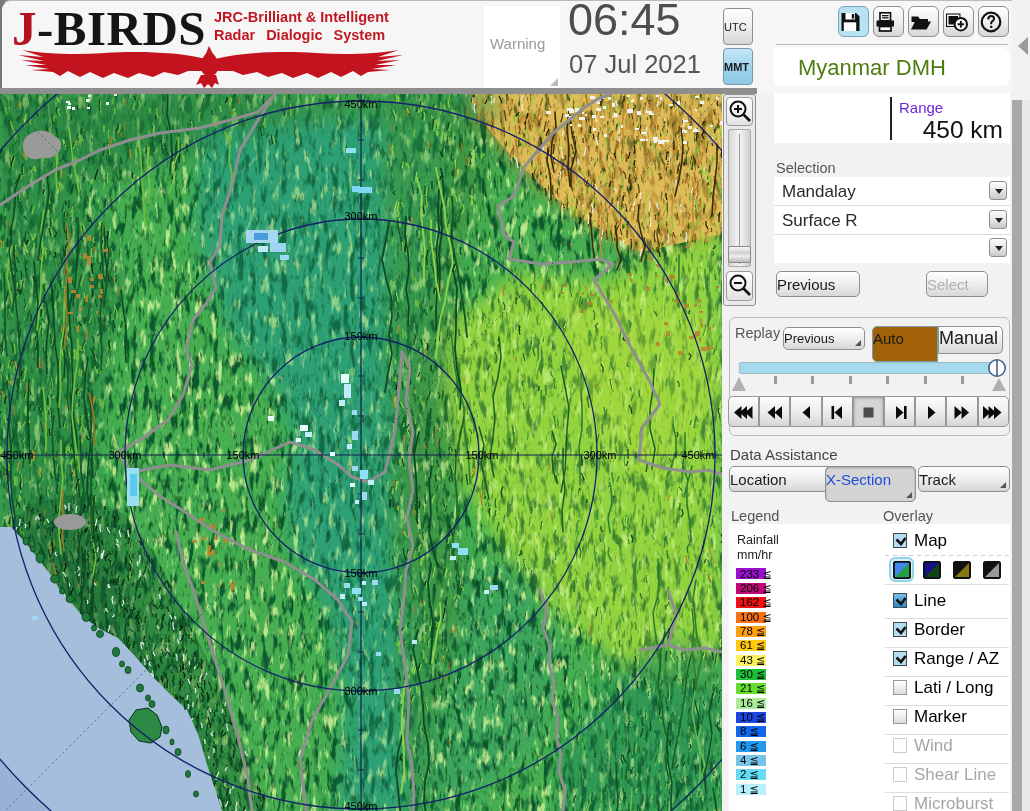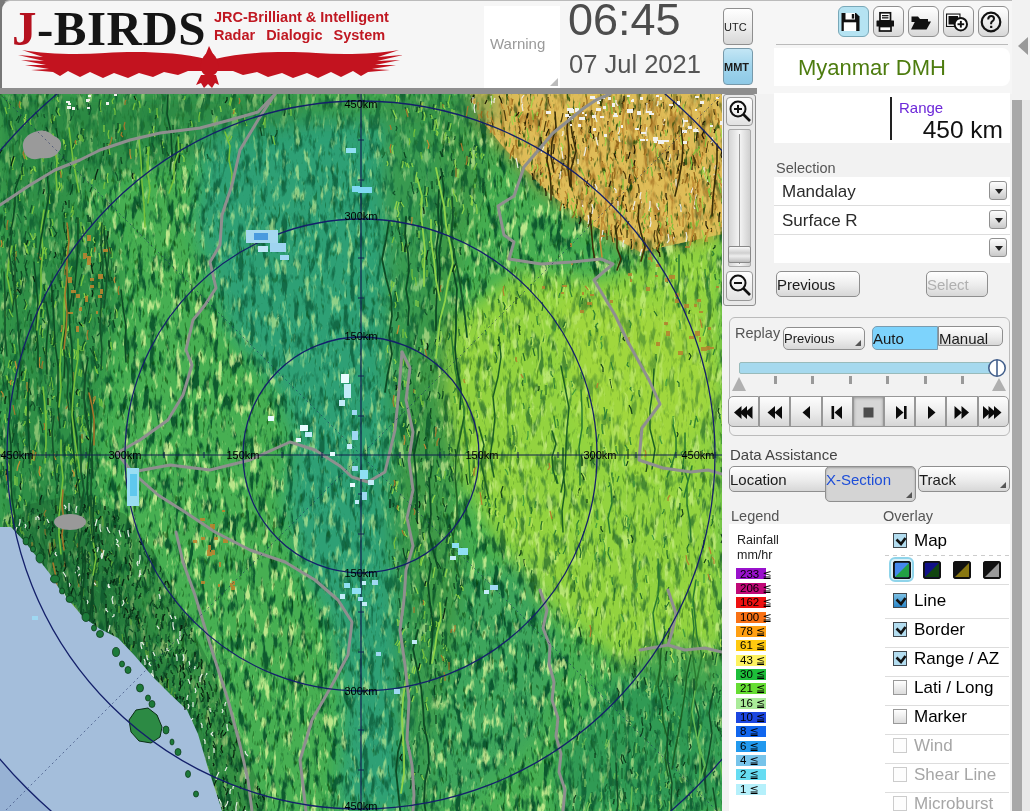--- a/index.html
+++ b/index.html
@@ -536,22 +536,22 @@
 <div class="ddbtn" style="top:181px"></div>
 <div class="ddbtn" style="top:210px"></div>
 <div class="ddbtn" style="top:238px"></div>
 
 <div class="btn" style="left:776px;top:271px;width:84px;height:26px;font-size:15px;line-height:25px">Previous</div>
 <div class="btn" style="left:926px;top:271px;width:62px;height:26px;font-size:15px;line-height:25px;color:#b0b0b0">Select</div>
 
 <div class="abs" style="left:729px;top:317px;width:281px;height:119px;border:1px solid #bbb;border-radius:6px"></div>
 <div class="abs" style="left:733px;top:325px;font-size:14.5px;color:#555;background:#f2f2f2;padding:0 2px">Replay</div>
 <div class="btn corner" style="left:783px;top:327px;width:82px;height:23px;font-size:13px;line-height:22px">Previous</div>
-<div class="btn" style="left:872px;top:326px;width:66px;height:24px;font-size:15px;line-height:23px;border-radius:5px 0 0 5px;background:#7dd3fc;border-color:#7a9cb0">Auto</div>
-<div class="btn" style="left:938px;top:326px;width:65px;height:20px;font-size:15px;line-height:23px;border-radius:0 5px 5px 0">Manual</div>
+<div class="btn" style="left:872px;top:326px;width:66px;height:36px;font-size:15px;line-height:23px;border-radius:5px 0 0 5px;background:#a16207;border-color:#7a9cb0">Auto</div>
+<div class="btn" style="left:938px;top:326px;width:65px;height:28px;font-size:18px;line-height:23px;border-radius:0 5px 5px 0">Manual</div>
 <div class="abs" style="left:739px;top:362px;width:265px;height:12px;background:#a6d9ee;border:1px solid #9bb;border-radius:2px"></div>
 <svg class="abs" style="left:987px;top:358px" width="20" height="20" viewBox="0 0 20 20">
  <circle cx="10" cy="10" r="8.2" fill="#fff" stroke="#44608c" stroke-width="1.6"></circle>
  <line x1="10" y1="2" x2="10" y2="18" stroke="#44608c" stroke-width="1.6"></line>
   </svg>
 <div class="tick" style="left:774px"></div>
 <div class="tick" style="left:811px"></div>
 <div class="tick" style="left:849px"></div>
 <div class="tick" style="left:886px"></div>
 <div class="tick" style="left:924px"></div>

